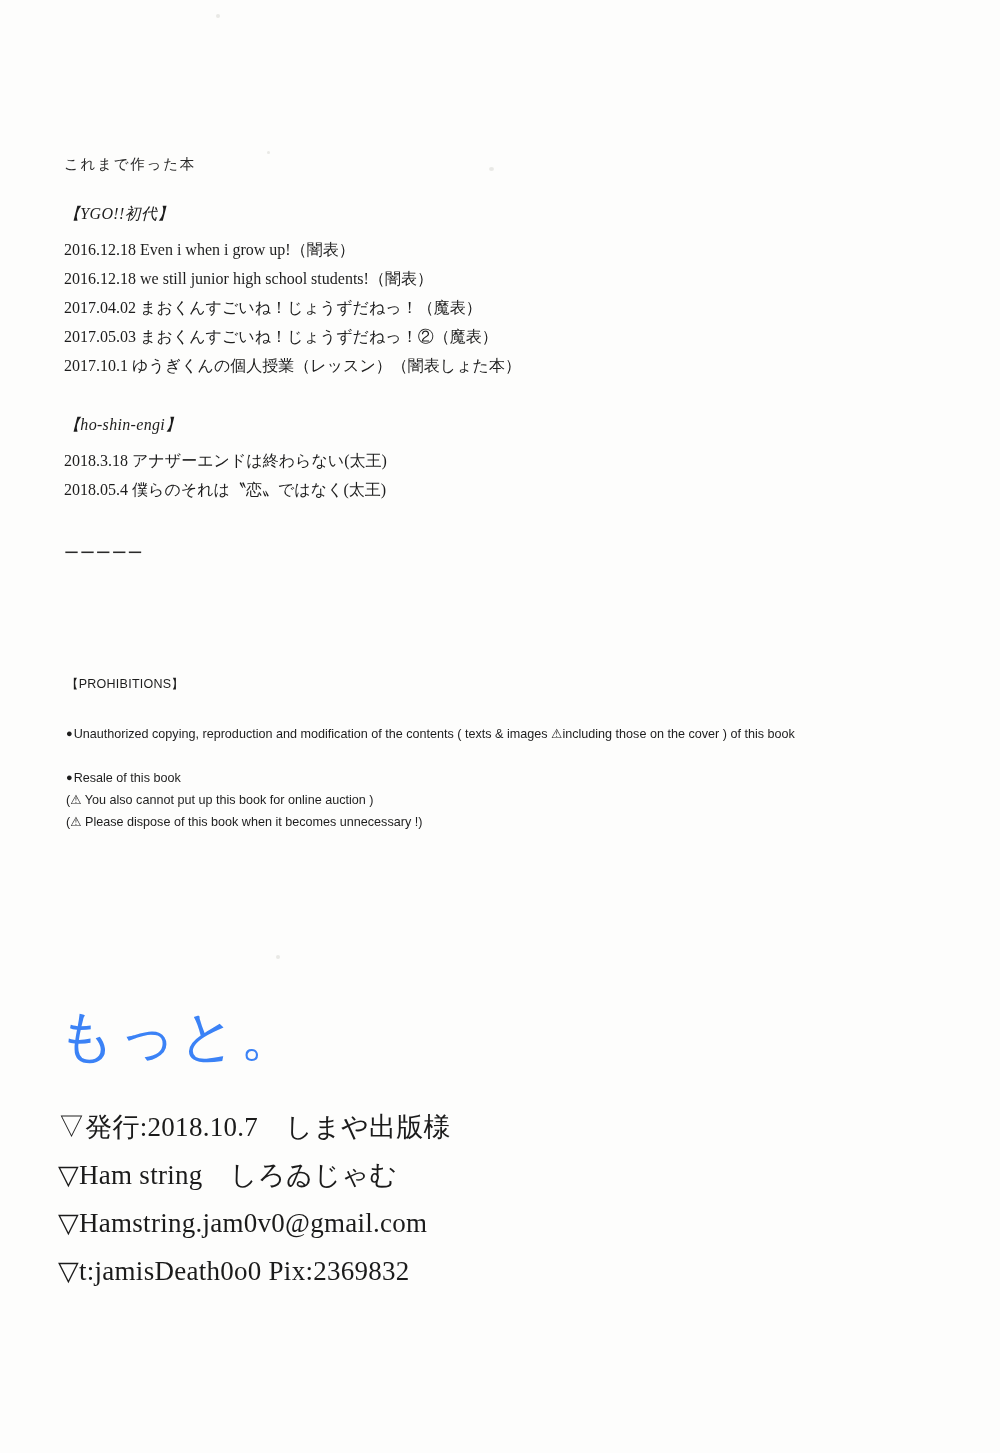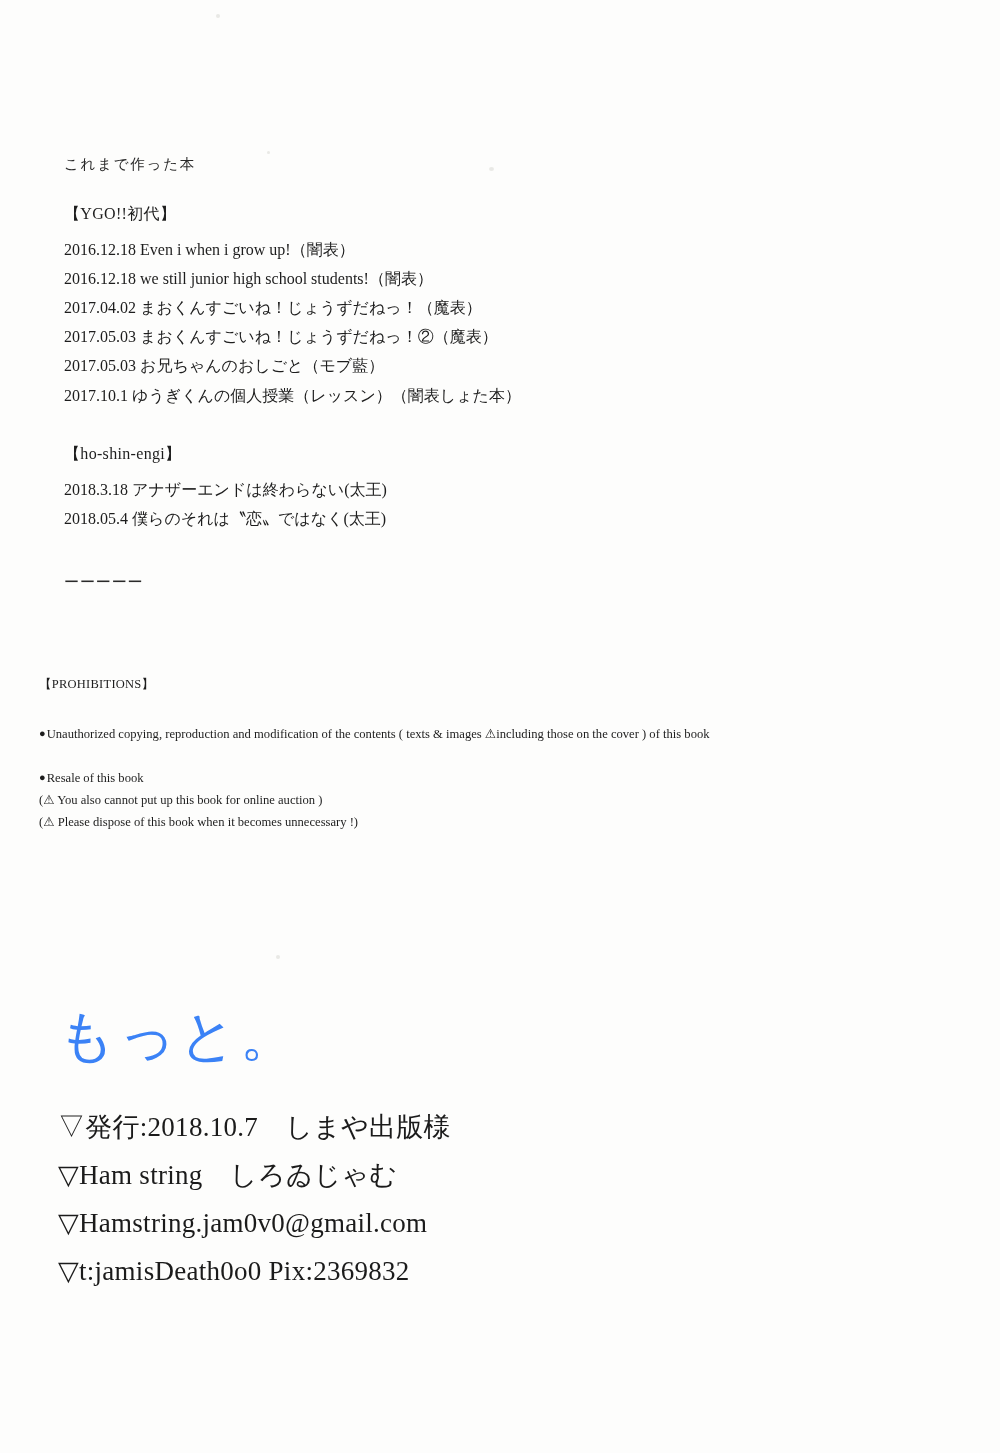--- a/index.html
+++ b/index.html
@@ -41,43 +41,44 @@
     letter-spacing: .12em;
     color: #2a2a2a;
     margin-bottom: 30px;
   }
   .group-title {
     font-family: "Liberation Serif", serif;
     font-size: 16px;
     letter-spacing: .02em;
     margin-bottom: 10px;
     color: #1d1d1d;
+    font-style: italic;
   }
   .work-line {
     font-family: "Liberation Serif", serif;
     font-size: 16px;
     line-height: 1.82;
     color: #1d1d1d;
     white-space: nowrap;
   }
   .group-gap { height: 34px; }
   .dashes {
     margin-top: 40px;
     font-family: "Liberation Serif", serif;
     font-size: 15px;
     letter-spacing: .06em;
     color: #2a2a2a;
   }
 
   .section-prohibit {
     position: absolute;
-    left: 39px;
+    left: 66px;
     top: 676px;
     width: 890px;
-    font-family: Liberation Serif, serif;
+    font-family: Liberation Sans, sans-serif;
     color: #1d1d1d;
   }
   .prohibit-title {
     font-size: 12.5px;
     letter-spacing: .02em;
     margin-bottom: 30px;
   }
   .prohibit-item {
     font-size: 12.6px;
     line-height: 1.75;
@@ -128,21 +129,20 @@
 
   <div class="section-works">
     <div class="works-heading">これまで作った本</div>
 
     <div>
       <div class="group-title">【YGO!!初代】</div>
       <div class="work-line">2016.12.18 Even i when i grow up!（闇表）</div>
       <div class="work-line">2016.12.18 we still junior high school students!（闇表）</div>
       <div class="work-line">2017.04.02 まおくんすごいね！じょうずだねっ！（魔表）</div>
       <div class="work-line">2017.05.03 まおくんすごいね！じょうずだねっ！②（魔表）</div>
-      <div class="work-line">2017.05.03 お兄ちゃんのおしごと（モブ藍）</div>
       <div class="work-line">2017.10.1 ゆうぎくんの個人授業（レッスン）（闇表しょた本）</div>
     </div>
 
     <div class="group-gap"></div>
 
     <div>
       <div class="group-title">【ho-shin-engi】</div>
       <div class="work-line">2018.3.18 アナザーエンドは終わらない(太王)</div>
       <div class="work-line">2018.05.4 僕らのそれは〝恋〟ではなく(太王)</div>
     </div>

